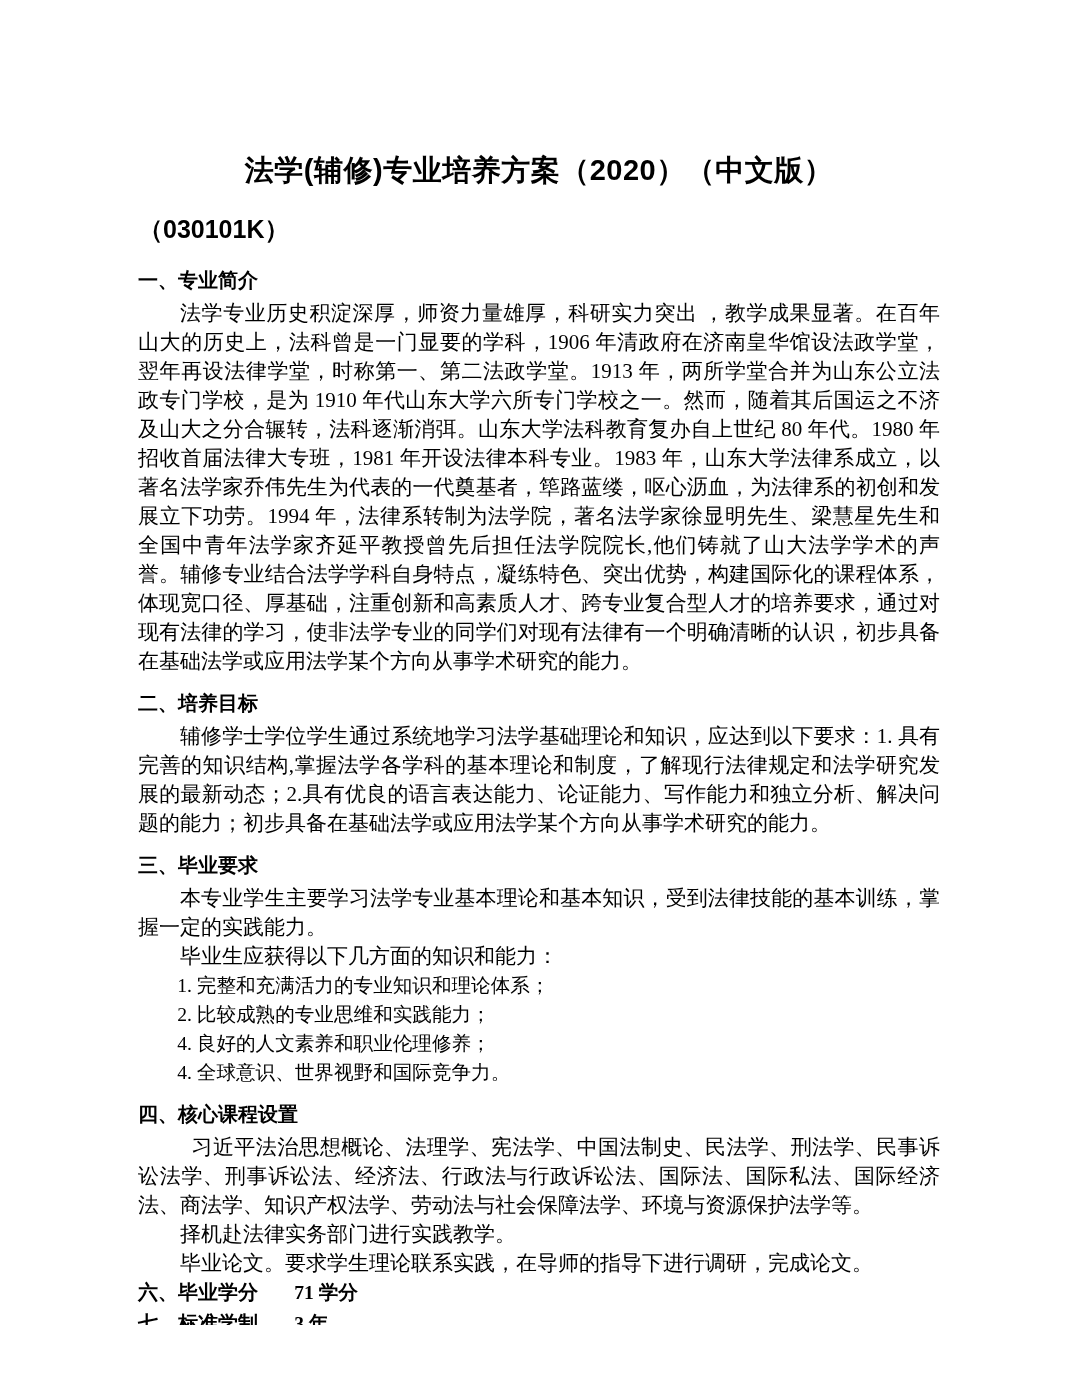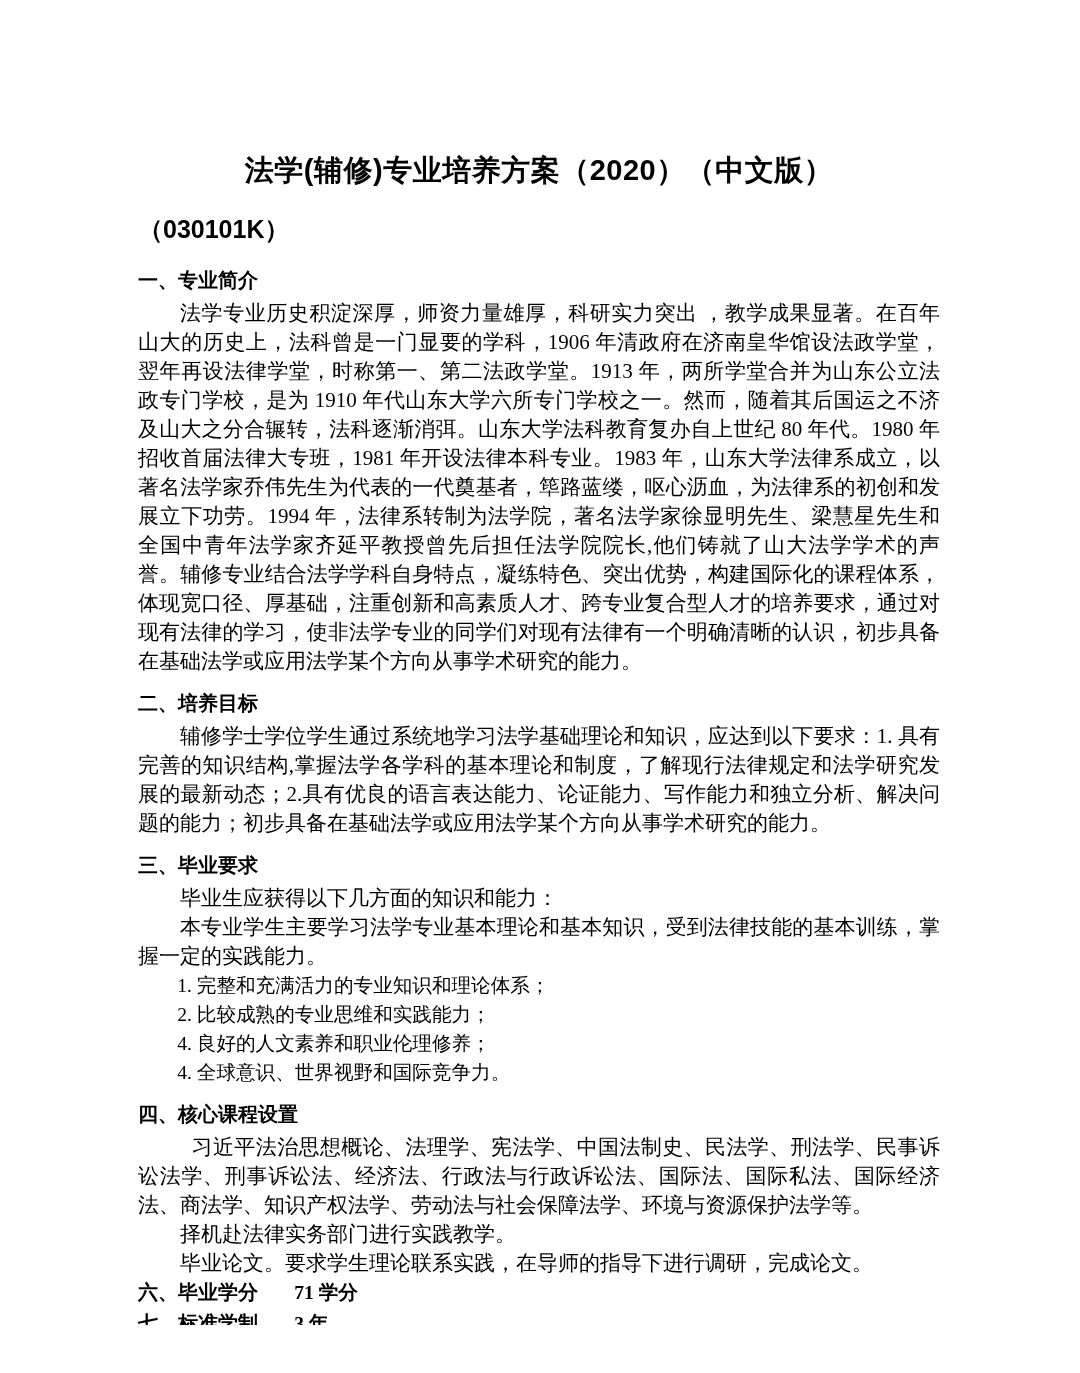--- a/index.html
+++ b/index.html
@@ -88,22 +88,22 @@
       <p class="para">法学专业历史积淀深厚，师资力量雄厚，科研实力突出 ，教学成果显著。在百年山大的历史上，法科曾是一门显要的学科，1906 年清政府在济南皇华馆设法政学堂，翌年再设法律学堂，时称第一、第二法政学堂。1913 年，两所学堂合并为山东公立法政专门学校，是为 1910 年代山东大学六所专门学校之一。然而，随着其后国运之不济及山大之分合辗转，法科逐渐消弭。山东大学法科教育复办自上世纪 80 年代。1980 年招收首届法律大专班，1981 年开设法律本科专业。1983 年，山东大学法律系成立，以著名法学家乔伟先生为代表的一代奠基者，筚路蓝缕，呕心沥血，为法律系的初创和发展立下功劳。1994 年，法律系转制为法学院，著名法学家徐显明先生、梁慧星先生和全国中青年法学家齐延平教授曾先后担任法学院院长,他们铸就了山大法学学术的声誉。辅修专业结合法学学科自身特点，凝练特色、突出优势，构建国际化的课程体系，体现宽口径、厚基础，注重创新和高素质人才、跨专业复合型人才的培养要求，通过对现有法律的学习，使非法学专业的同学们对现有法律有一个明确清晰的认识，初步具备在基础法学或应用法学某个方向从事学术研究的能力。</p>
     </section>
 
     <section>
       <h3 class="sec-heading">二、培养目标</h3>
       <p class="para">辅修学士学位学生通过系统地学习法学基础理论和知识，应达到以下要求：1. 具有完善的知识结构,掌握法学各学科的基本理论和制度，了解现行法律规定和法学研究发展的最新动态；2.具有优良的语言表达能力、论证能力、写作能力和独立分析、解决问题的能力；初步具备在基础法学或应用法学某个方向从事学术研究的能力。</p>
     </section>
 
     <section>
       <h3 class="sec-heading">三、毕业要求</h3>
+      <p class="para">本专业学生主要学习法学专业基本理论和基本知识，受到法律技能的基本训练，掌握一定的实践能力。</p>
       <p class="para">毕业生应获得以下几方面的知识和能力：</p>
-      <p class="para">本专业学生主要学习法学专业基本理论和基本知识，受到法律技能的基本训练，掌握一定的实践能力。</p>
       <div class="list-item">1. 完整和充满活力的专业知识和理论体系；</div>
       <div class="list-item">2. 比较成熟的专业思维和实践能力；</div>
       <div class="list-item">4. 良好的人文素养和职业伦理修养；</div>
       <div class="list-item">4. 全球意识、世界视野和国际竞争力。</div>
     </section>
 
     <section>
       <h3 class="sec-heading">四、核心课程设置</h3>
       <p class="para para-extra-indent">习近平法治思想概论、法理学、宪法学、中国法制史、民法学、刑法学、民事诉讼法学、刑事诉讼法、经济法、行政法与行政诉讼法、国际法、国际私法、国际经济法、商法学、知识产权法学、劳动法与社会保障法学、环境与资源保护法学等。</p>
     </section>

